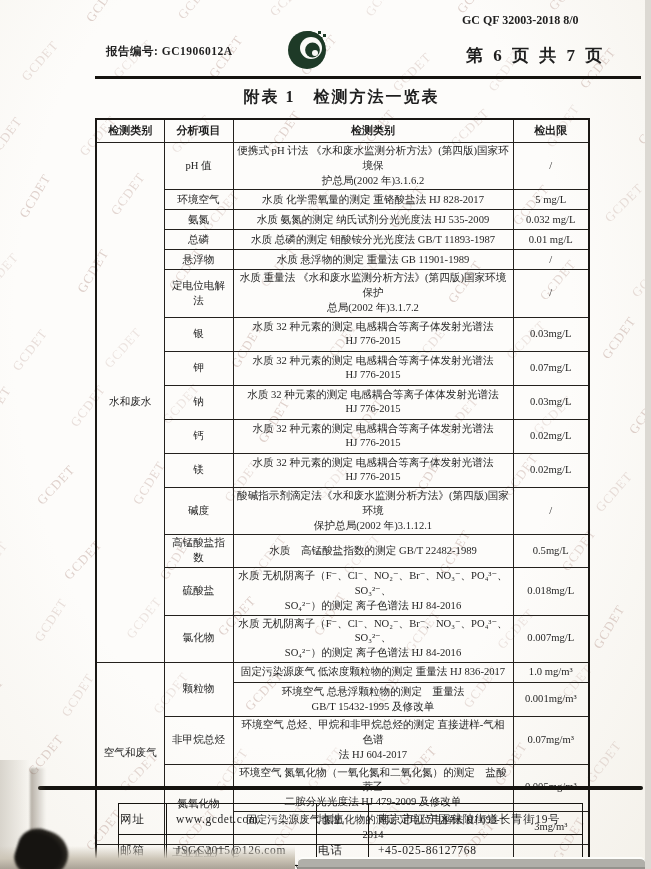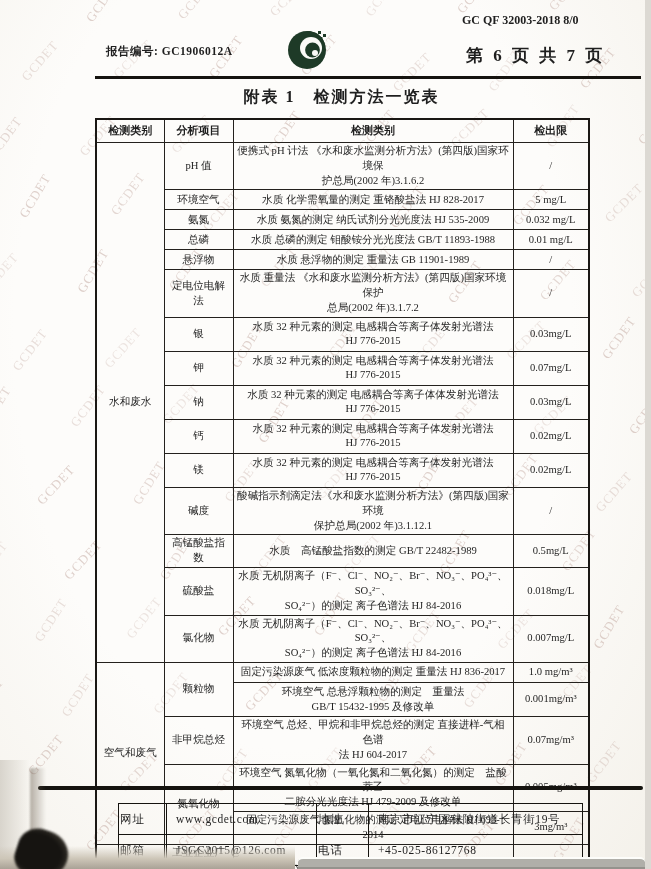--- a/index.html
+++ b/index.html
@@ -205,21 +205,21 @@
           <td class="basis">水质 化学需氧量的测定 重铬酸盐法 HJ 828-2017</td>
           <td class="limit">5 mg/L</td>
         </tr>
         <tr class="r-s">
           <td class="item">氨氮</td>
           <td class="basis">水质 氨氮的测定 纳氏试剂分光光度法 HJ 535-2009</td>
           <td class="limit">0.032 mg/L</td>
         </tr>
         <tr class="r-s">
           <td class="item">总磷</td>
-          <td class="basis">水质 总磷的测定 钼酸铵分光光度法 GB/T 11893-1988</td>
+          <td class="basis">水质 总磷的测定 钼酸铵分光光度法 GB/T 11893-1987</td>
           <td class="limit">0.01 mg/L</td>
         </tr>
         <tr class="r-s">
           <td class="item">悬浮物</td>
           <td class="basis">水质 悬浮物的测定 重量法 GB 11901-1989</td>
           <td class="limit">/</td>
         </tr>
         <tr class="r-d">
           <td class="item">定电位电解法</td>
           <td class="basis">水质 重量法 《水和废水监测分析方法》(第四版)国家环境保护

